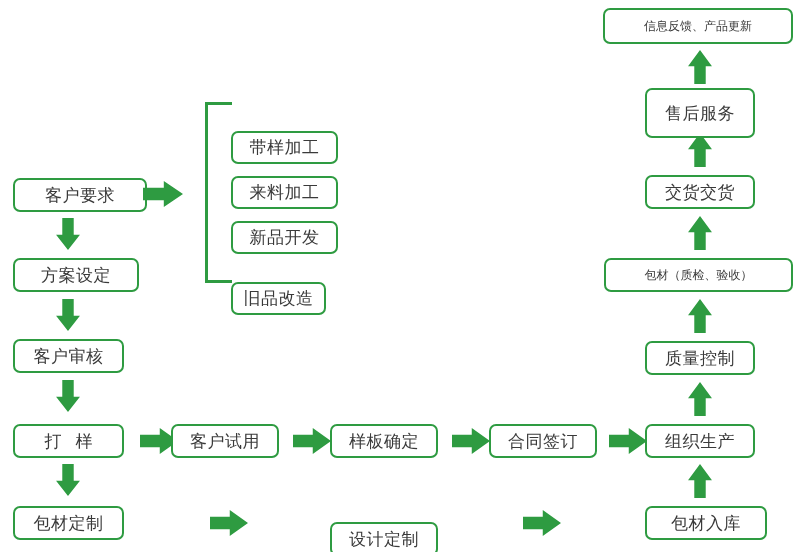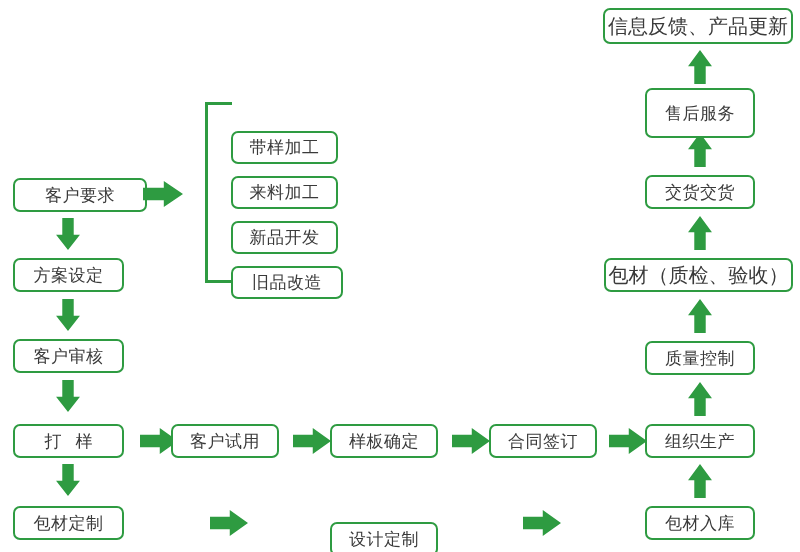--- a/index.html
+++ b/index.html
@@ -32,21 +32,21 @@
     line-height: 1;
     letter-spacing: 0.5px;
     white-space: nowrap;
     font-family: "DejaVu Sans", "Liberation Sans", sans-serif;
   }
   .node.wide-space {
     letter-spacing: 14px;
     text-indent: 14px;
   }
   .node.small-text {
-    font-size: 20px;
+    font-size: 12px;
     letter-spacing: 0px;
   }
 
   
   .arrow {
     position: absolute;
     background: #2e9b41;
   }
   .arrow.right {
     clip-path: polygon(0% 28%, 52% 28%, 52% 4%, 100% 50%, 52% 96%, 52% 72%, 0% 72%);
@@ -82,21 +82,21 @@
 </style>
 </head>
 <body>
 
 <div id="canvas">
 
   <div class="node" style="left:13px; top:178px; width:134px; height:34px;">客户要求</div>
 
   <div class="arrow down" style="left:55px; top:218px; width:26px; height:32px;"></div>
 
-  <div class="node" style="left:13px; top:258px; width:111px; height:34px;">方案设定</div>
+  <div class="node" style="left:13px; top:258px; width:126px; height:34px;">方案设定</div>
 
   <div class="arrow down" style="left:55px; top:299px; width:26px; height:32px;"></div>
 
   <div class="node" style="left:13px; top:339px; width:111px; height:34px;">客户审核</div>
 
   <div class="arrow down" style="left:55px; top:380px; width:26px; height:32px;"></div>
 
   <div class="node wide-space" style="left:13px; top:424px; width:111px; height:34px;">打样</div>
 
   <div class="arrow down" style="left:55px; top:464px; width:26px; height:32px;"></div>
@@ -111,21 +111,21 @@
     <div class="hline bottom"></div>
   </div>
 
 
   <div class="node" style="left:231px; top:131px; width:107px; height:33px;">带样加工</div>
 
   <div class="node" style="left:231px; top:176px; width:107px; height:33px;">来料加工</div>
 
   <div class="node" style="left:231px; top:221px; width:107px; height:33px;">新品开发</div>
 
-  <div class="node" style="left:231px; top:266px; width:112px; height:33px;">旧品改造</div>
+  <div class="node" style="left:231px; top:282px; width:95px; height:33px;">旧品改造</div>
 
   <div class="arrow right" style="left:140px; top:427px; width:38px; height:28px;"></div>
 
   <div class="node" style="left:171px; top:424px; width:108px; height:34px;">客户试用</div>
 
   <div class="arrow right" style="left:293px; top:427px; width:38px; height:28px;"></div>
 
   <div class="node" style="left:330px; top:424px; width:108px; height:34px;">样板确定</div>
 
   <div class="arrow right" style="left:452px; top:427px; width:38px; height:28px;"></div>
@@ -133,21 +133,21 @@
   <div class="node" style="left:489px; top:424px; width:108px; height:34px;">合同签订</div>
 
   <div class="arrow right" style="left:609px; top:427px; width:38px; height:28px;"></div>
 
   <div class="arrow right" style="left:210px; top:509px; width:38px; height:28px;"></div>
 
   <div class="node" style="left:330px; top:506px; width:108px; height:34px;margin-top:16px;">设计定制</div>
 
   <div class="arrow right" style="left:523px; top:509px; width:38px; height:28px;"></div>
 
-  <div class="node" style="left:645px; top:506px; width:110px; height:34px;text-align:center;">包材入库</div>
+  <div class="node" style="left:645px; top:506px; width:122px; height:34px;text-align:center;">包材入库</div>
 
   <div class="arrow up" style="left:687px; top:464px; width:26px; height:34px;"></div>
 
   <div class="node" style="left:645px; top:424px; width:110px; height:34px;">组织生产</div>
 
   <div class="arrow up" style="left:687px; top:382px; width:26px; height:34px;"></div>
 
   <div class="node" style="left:645px; top:341px; width:110px; height:34px;">质量控制</div>
 
   <div class="arrow up" style="left:687px; top:299px; width:26px; height:34px;"></div>

